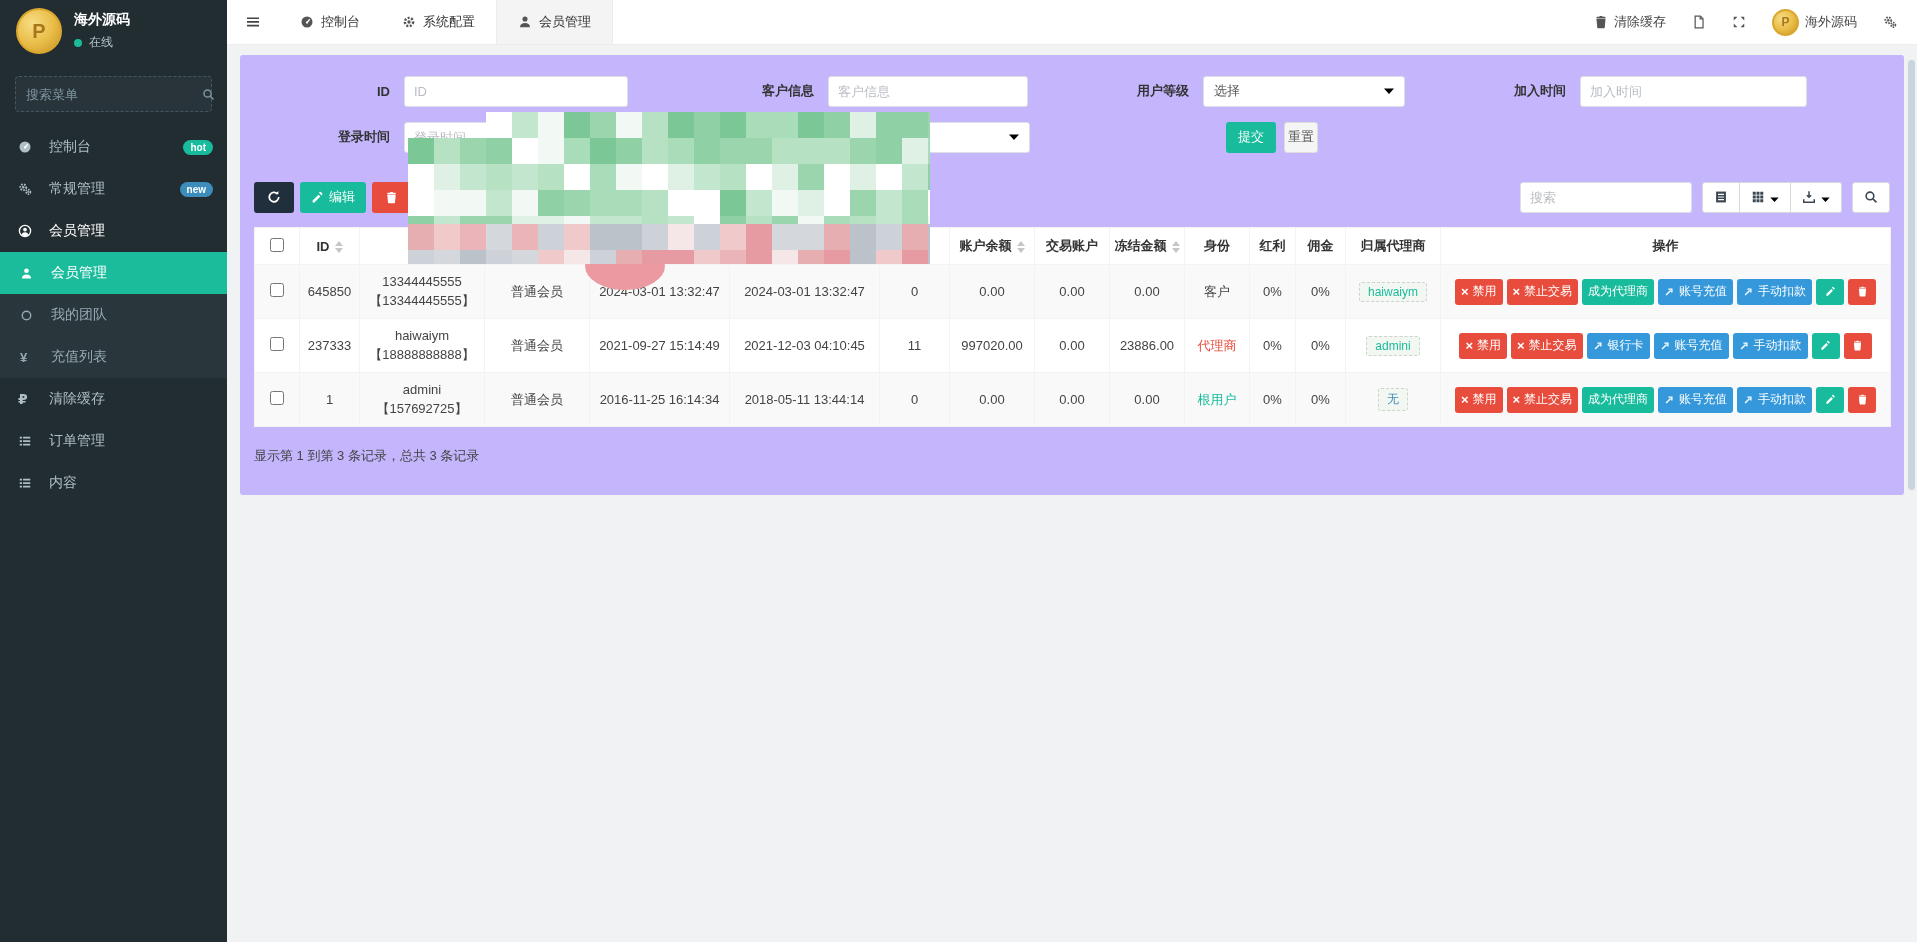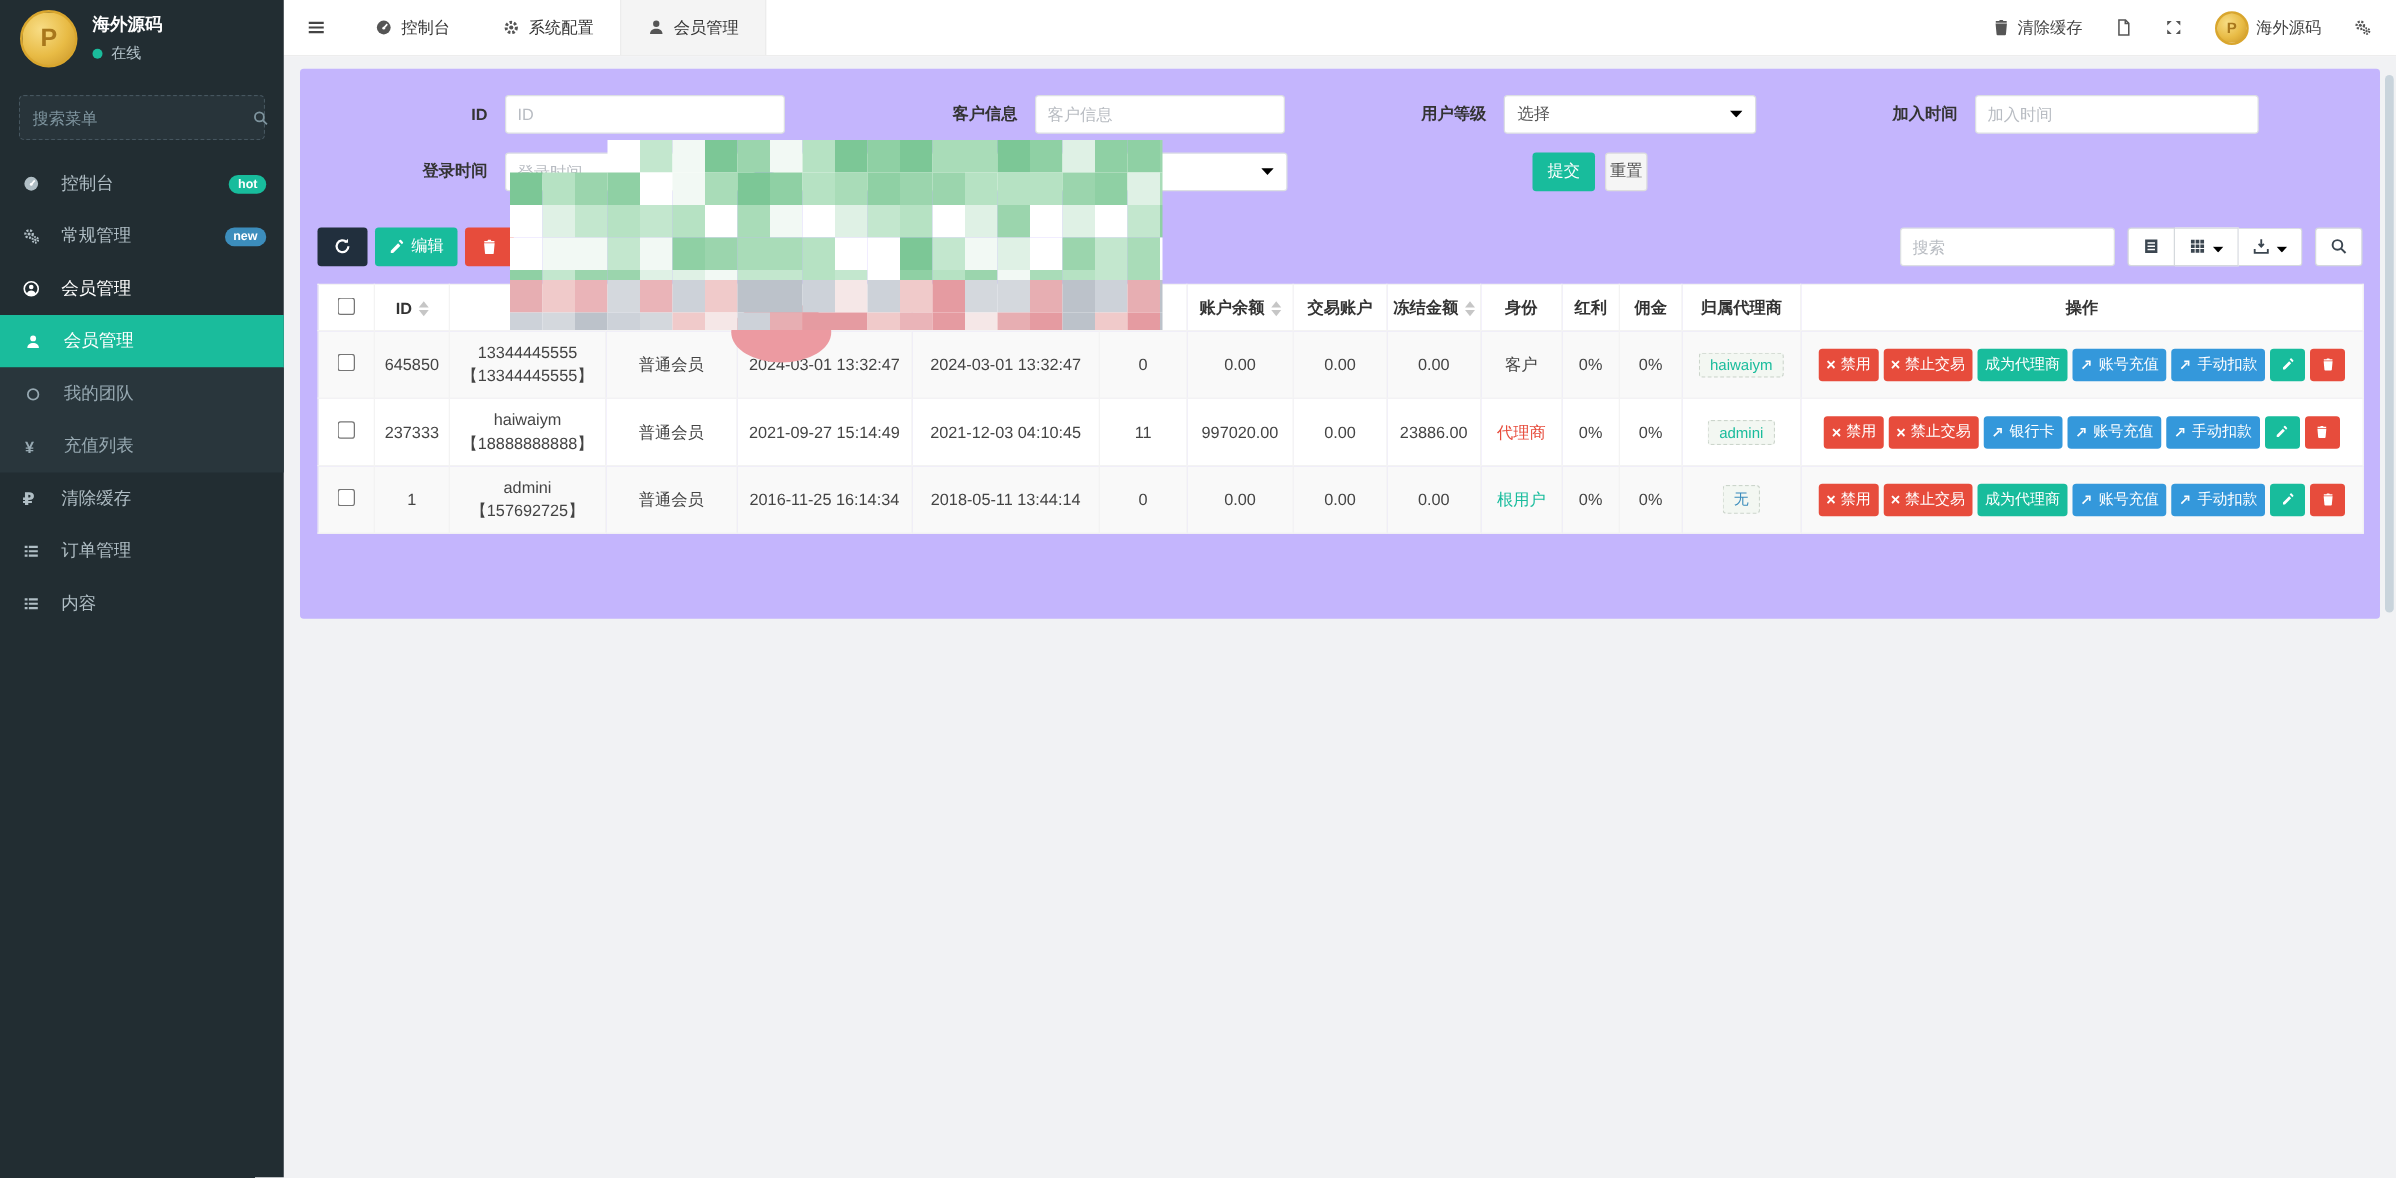--- a/index.html
+++ b/index.html
@@ -660,20 +660,21 @@
                   <span class="icon">
                     <svg viewBox="0 0 16 16">
                       <path d="M2.8 4.4h10.4l-.9 9.8a1 1 0 0 1-1 .9H4.7a1 1 0 0 1-1-.9zM6.1 2.1l.5-1h2.8l.5 1H13v1.5H3V2.1z"></path>
                     </svg>
                   </span>
                 </button></td>
             </tr>
           </tbody>
       </table>
 
+      <div class="summary">显示第 1 到第 3 条记录，总共 3 条记录</div>
     </div>
   </main>
 
   <div id="pink-blob" style="left:585px;top:242px;width:80px;height:48px"></div>
   <div class="mosaic" id="mosaic-green" style="left:408px;top:112px;width:522px;height:112px;overflow:hidden">
       <div class="mcell" style="left: 78px; top: 0px; width: 26px; height: 26px; background: rgb(255, 255, 255);"></div>
       <div class="mcell" style="left: 104px; top: 0px; width: 26px; height: 26px; background: rgb(195, 231, 206);"></div>
       <div class="mcell" style="left: 130px; top: 0px; width: 26px; height: 26px; background: rgb(242, 249, 244);"></div>
       <div class="mcell" style="left: 156px; top: 0px; width: 26px; height: 26px; background: rgb(124, 199, 150);"></div>
       <div class="mcell" style="left: 182px; top: 0px; width: 26px; height: 26px; background: rgb(155, 213, 173);"></div>

